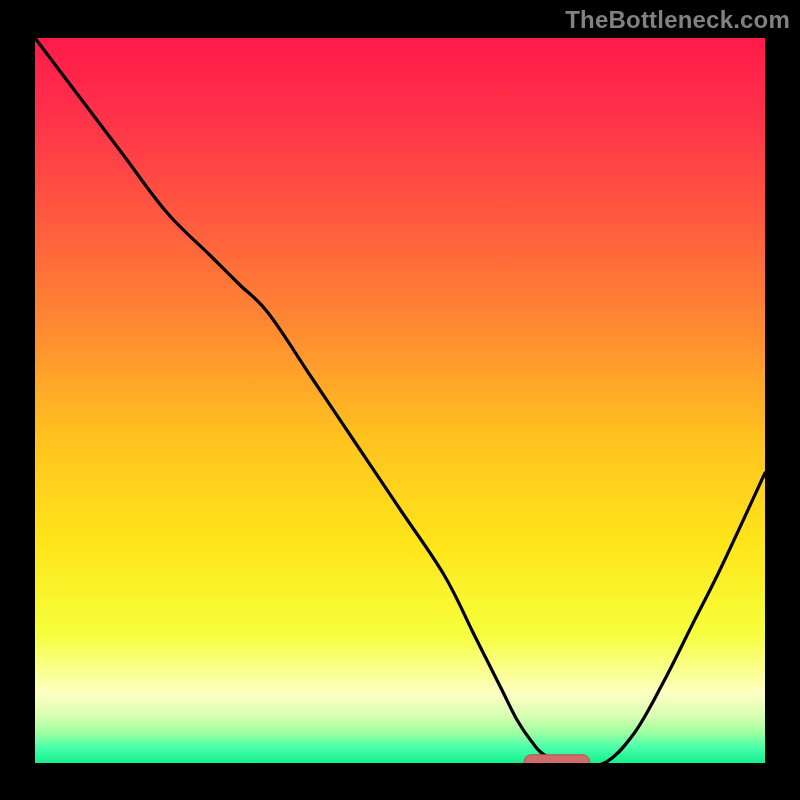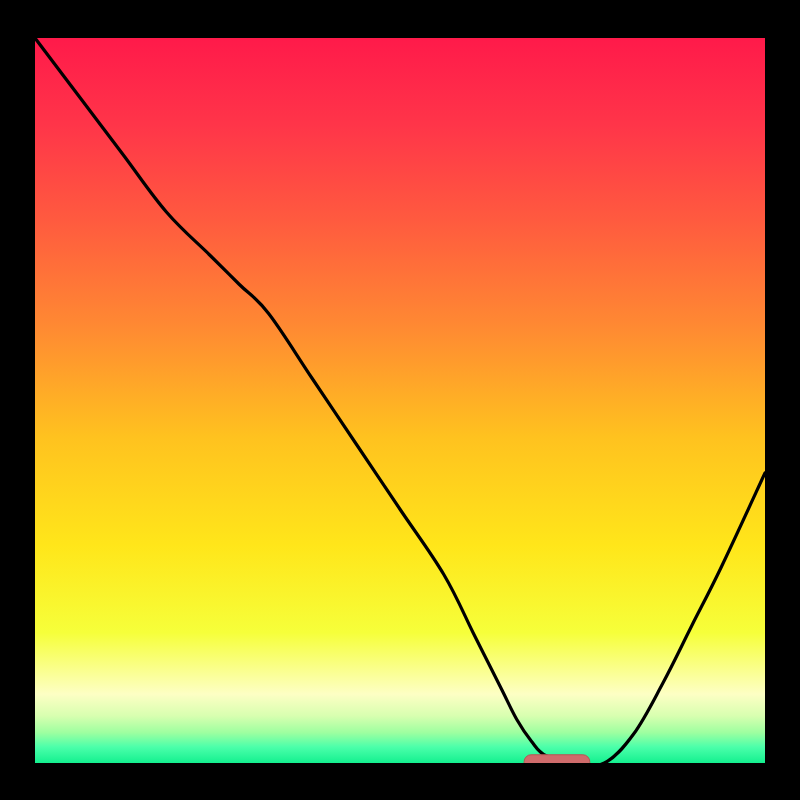--- a/index.html
+++ b/index.html
@@ -30,20 +30,21 @@
   svg.plot {
     position: absolute;
     left: 0;
     top: 0;
   }
 </style>
 </head>
 <body>
 <div class="frame">
 
+<div class="watermark">TheBottleneck.com</div>
 
 <svg class="plot" width="800" height="800" viewBox="0 0 800 800">
   <defs>
     <linearGradient id="bg-grad" x1="0" y1="0" x2="0" y2="1">
           <stop offset="0%" stop-color="#ff1a4a"></stop>
           <stop offset="12%" stop-color="#ff3549"></stop>
           <stop offset="25%" stop-color="#ff5a3f"></stop>
           <stop offset="40%" stop-color="#ff8a32"></stop>
           <stop offset="55.00000000000001%" stop-color="#ffc21f"></stop>
           <stop offset="70%" stop-color="#ffe61a"></stop>

